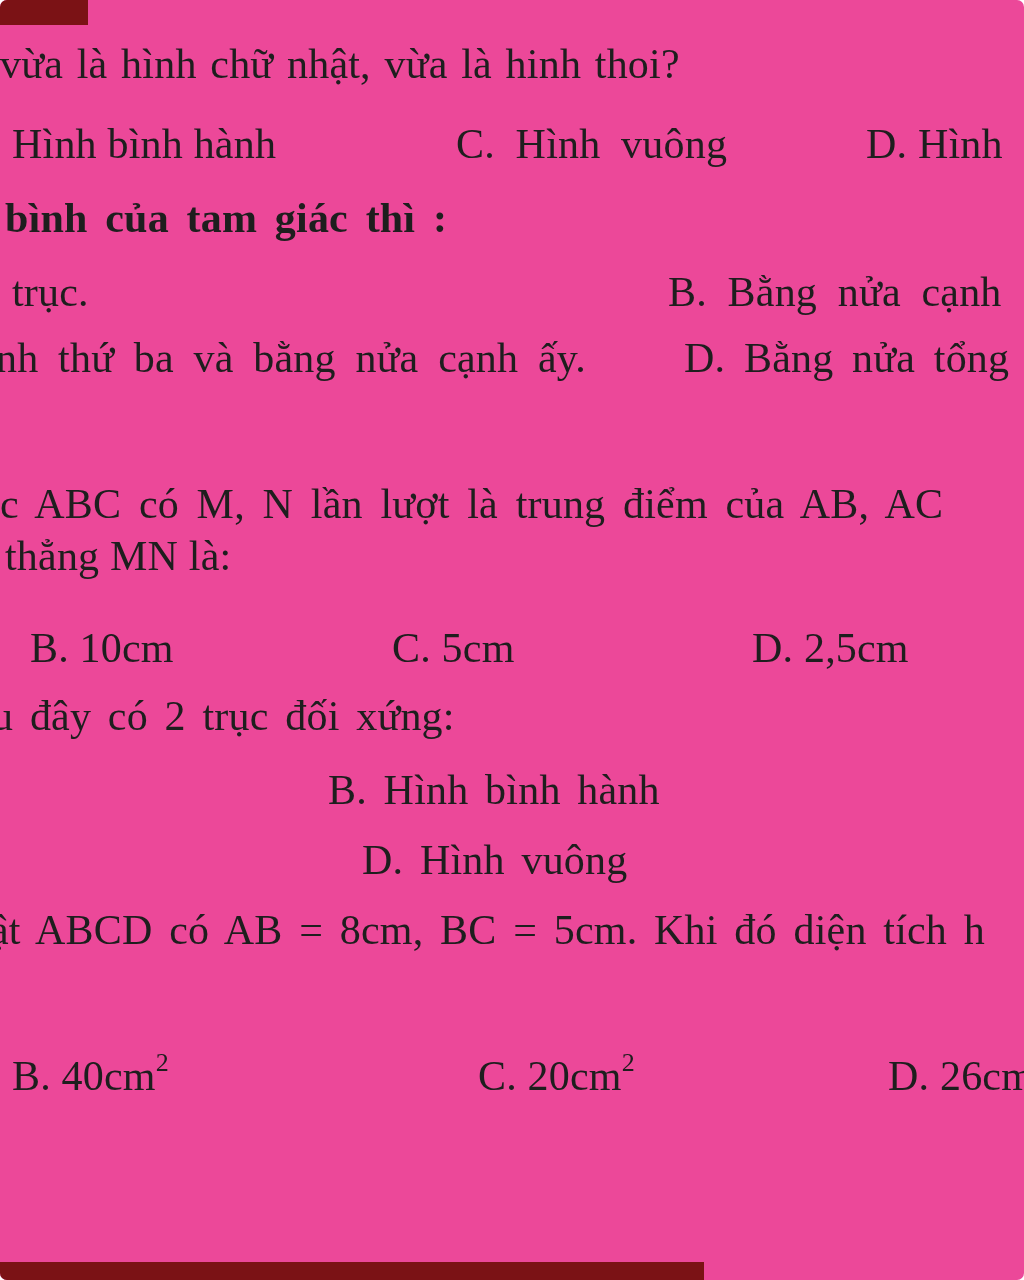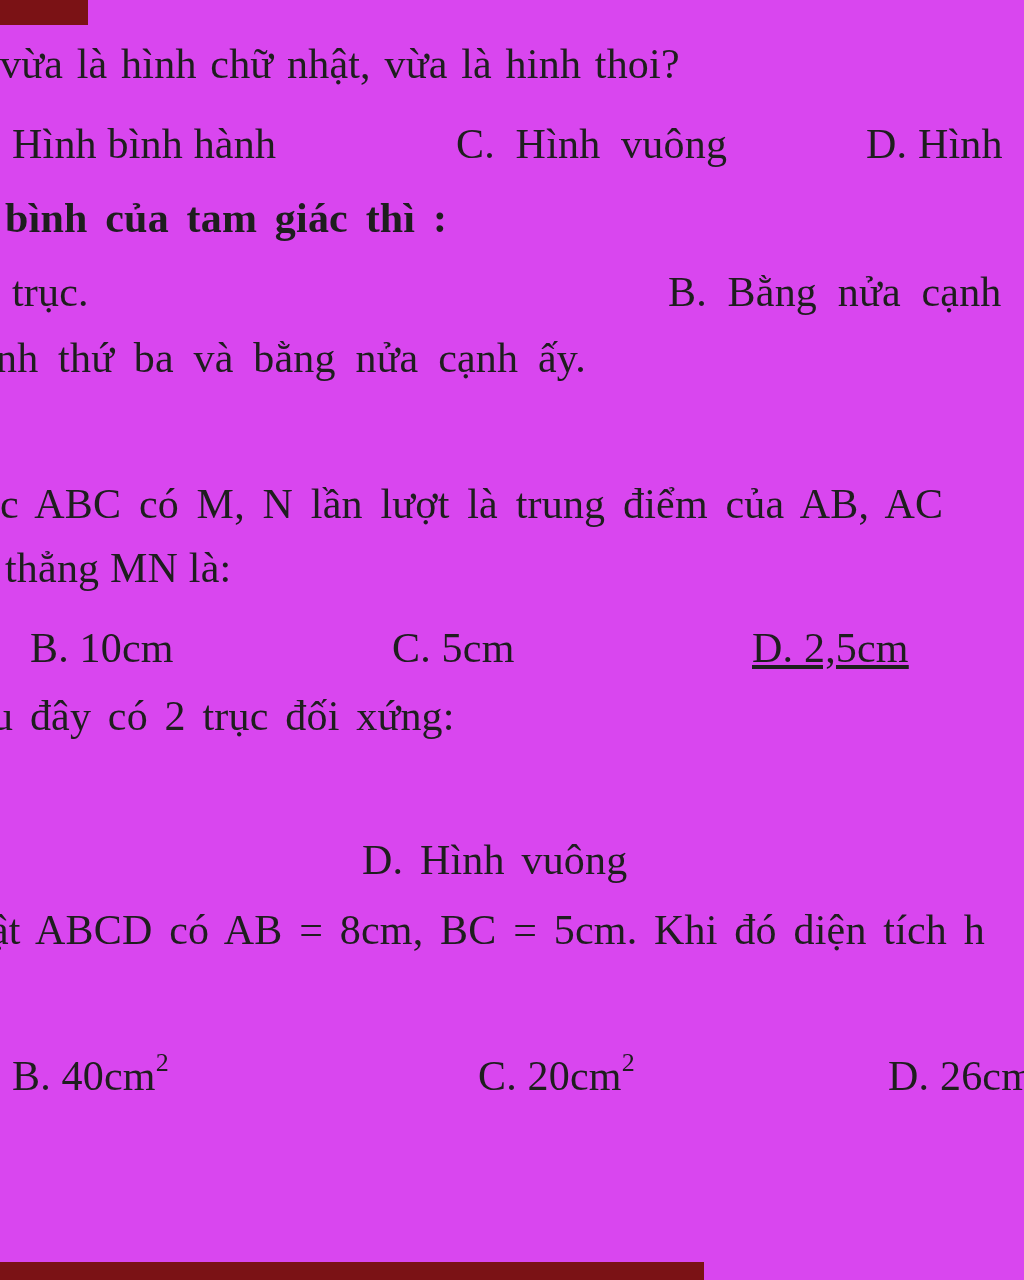--- a/index.html
+++ b/index.html
@@ -50,60 +50,62 @@
   .l1  { top: 40px;   left: 0px; }
   .l2b { top: 120px;  left: 12px; }
   .l2c { top: 120px;  left: 456px; }
   .l2d { top: 120px;  left: 866px; }
   .l3  { top: 194px;  left: 5px; font-weight: bold; }
   .l4a { top: 268px;  left: 12px; }
   .l4b { top: 268px;  left: 668px; }
   .l5c { top: 334px;  left: -4px; }
   .l5d { top: 334px;  left: 684px; }
   .l6  { top: 480px;  left: 0px; }
-  .l7  { top: 544px;  left: 5px; text-align: right; }
+  .l7  { top: 532px;  left: 5px; text-align: right; }
   .l8b { top: 624px;  left: 30px; }
   .l8c { top: 624px;  left: 392px; }
-  .l8d { top: 624px;  left: 752px; text-decoration: underline; }
+  .l8d { top: 624px;  left: 752px; }
   .l9  { top: 692px;  left: -8px; }
   .l10 { top: 766px;  left: 328px; }
   .l11 { top: 836px;  left: 338px; }
   .l12 { top: 906px;  left: -10px; }
   .l13b { top: 1052px; left: 12px; }
   .l13c { top: 1052px; left: 478px; }
   .l13d { top: 1052px; left: 888px; }
 </style>
 </head>
 <body>
 
-<div class="page" style="background: #d946ef;">
+<div class="page" style="background: #ec4899; border-radius: 7px;">
 
   <div class="crop-bar top" style="background: rgb(123, 18, 21);"></div>
 
   <span class="txt ws3 l1" style="color: rgb(30, 30, 30);">vừa là hình chữ nhật, vừa là hinh thoi?</span>
 
   <span class="txt l2b" style="color: rgb(30, 30, 30);">Hình bình hành</span>
   <span class="txt l2d" style="color: rgb(30, 30, 30);">D. Hình</span>
   <span class="txt ws10 l2c" style="color: rgb(30, 30, 30);">C. Hình vuông</span>
 
   <span class="txt ws7 l3" style="color: rgb(30, 30, 30);">bình của tam giác thì :</span>
 
   <span class="txt l4a" style="color: rgb(30, 30, 30);">trục.</span>
   <span class="txt ws10 l4b" style="color: rgb(30, 30, 30);">B. Bằng nửa cạnh</span>
 
   <span class="txt ws9 l5c" style="color: rgb(30, 30, 30);">nh thứ ba và bằng nửa cạnh ấy.</span>
+  <span class="txt ws8 l5d" style="color: rgb(30, 30, 30);">D. Bằng nửa tổng</span>
 
   <span class="txt ws7 l6" style="color: rgb(30, 30, 30);">c ABC có M, N lần lượt là trung điểm của AB, AC</span>
   <span class="txt l7" style="color: rgb(30, 30, 30);">thẳng MN là:</span>
 
   <span class="txt l8b" style="color: rgb(30, 30, 30);">B. 10cm</span>
   <span class="txt l8c" style="color: rgb(30, 30, 30);">C. 5cm</span>
   <span class="txt l8d" style="color: rgb(30, 30, 30);">D. 2,5cm</span>
 
   <span class="txt ws6 l9" style="color: rgb(30, 30, 30);">u đây có 2 trục đối xứng:</span>
+  <span class="txt ws6 l10" style="color: rgb(30, 30, 30);">B. Hình bình hành</span>
   <span class="txt ws6 l11" style="color: rgb(30, 30, 30); margin-left: 24px;">D. Hình vuông</span>
 
   <span class="txt ws6 l12" style="color: rgb(30, 30, 30);">ật ABCD có AB = 8cm, BC = 5cm. Khi đó diện tích h</span>
 
   <span class="txt l13b" style="color: rgb(30, 30, 30);"><span>B. 40cm</span><sup class="sq">2</sup></span>
   <span class="txt l13c" style="color: rgb(30, 30, 30);"><span>C. 20cm</span><sup class="sq">2</sup></span>
   <span class="txt l13d" style="color: rgb(30, 30, 30);"><span>D. 26cm</span></span>
 
   <div class="crop-bar bottom" style="background: rgb(123, 18, 21);"></div>
 

